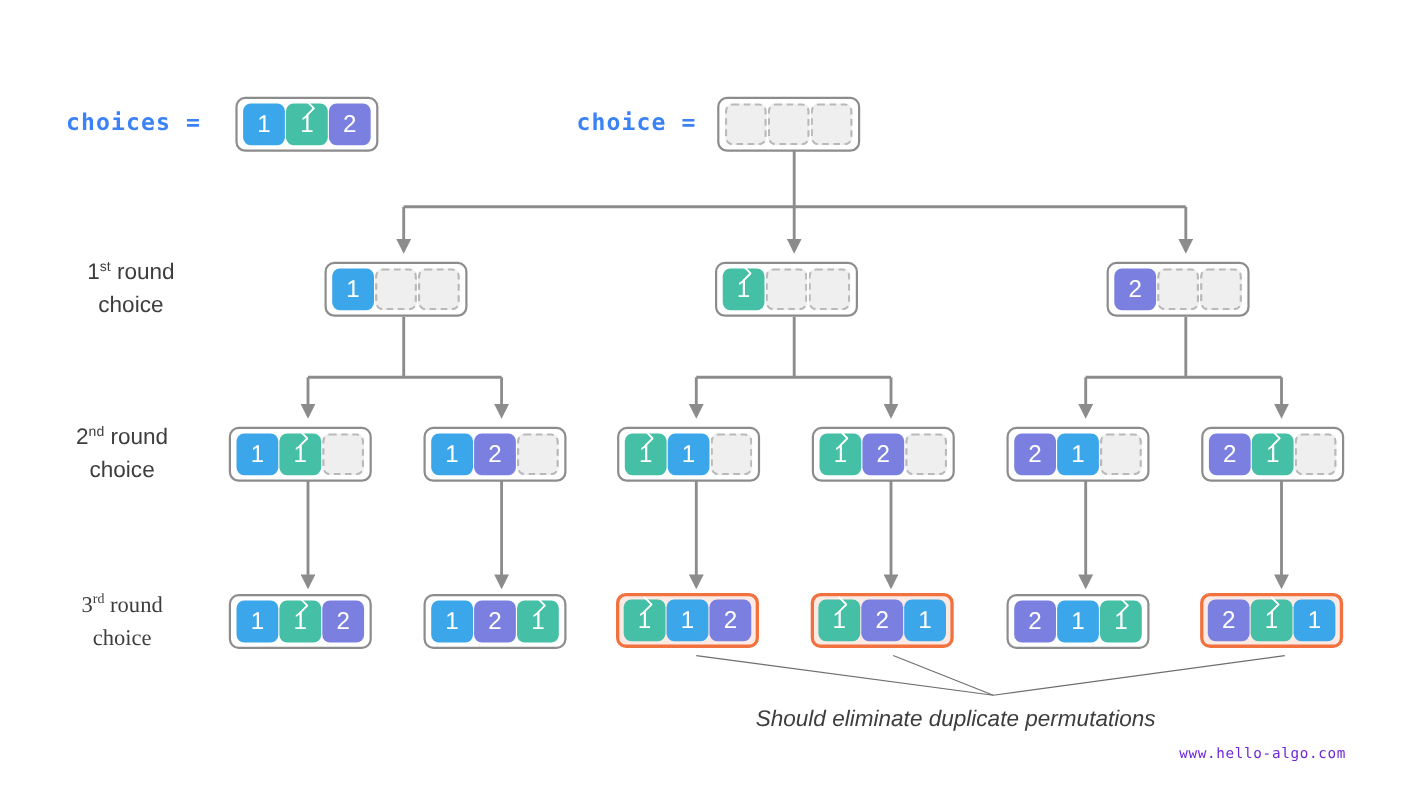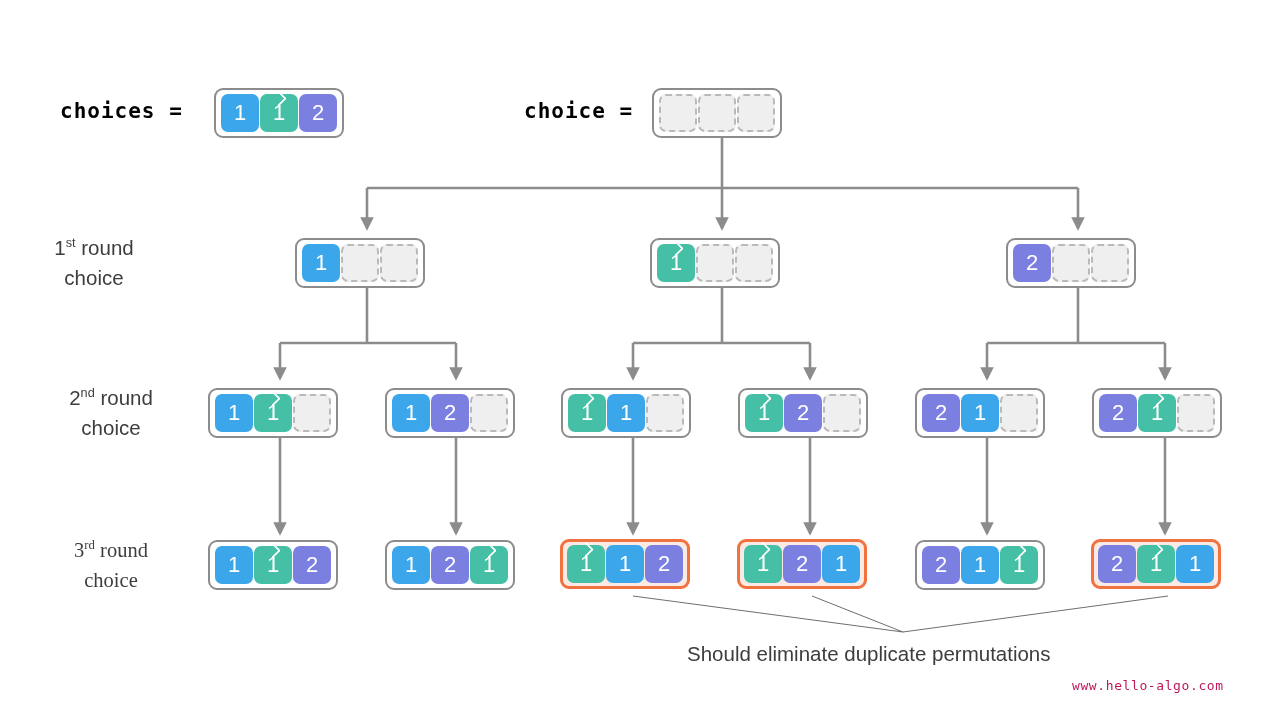--- a/index.html
+++ b/index.html
@@ -30,21 +30,21 @@
     z-index: 1;
   }
 
   
   .mono-label {
     position: absolute;
     font-family: "DejaVu Sans Mono", "Liberation Mono", monospace;
     font-weight: bold;
     font-size: 21px;
     letter-spacing: 1px;
-    color: #000000;
+    color: #3b82f6;
     white-space: nowrap;
     z-index: 3;
   }
 
   
   .round-label {
     position: absolute;
     width: 170px;
     text-align: center;
     font-size: 20.5px;
@@ -122,21 +122,21 @@
     font-size: 20.5px;
     color: #3d3d3d;
     white-space: nowrap;
     z-index: 3;
   }
   .watermark {
     position: absolute;
     font-family: "DejaVu Sans Mono", "Liberation Mono", monospace;
     font-size: 13px;
     letter-spacing: 0.6px;
-    color: #be185d;
+    color: #6d28d9;
     white-space: nowrap;
     z-index: 3;
   }
 </style>
 </head>
 <body>
 
 <div id="canvas">
 
   <svg id="wires" viewBox="0 0 1280 720" xmlns="http://www.w3.org/2000/svg">
@@ -194,21 +194,21 @@
   </div>
 
   <div class="mono-label" style="left:524px; top:99px;">choice =</div>
 
   <div class="node" style="left:652px; top:88px;">
     <div class="cell empty"></div>
     <div class="cell empty"></div>
     <div class="cell empty"></div>
   </div>
 
-  <div class="round-label" style="left:9px; top:233px;">
+  <div class="round-label" style="left:34px; top:233px;">
     <span>1<sup>st</sup> round</span><br>
     <span>choice</span>
   </div>
   <div class="round-label" style="left:26px; top:383px;">
     <span>2<sup>nd</sup> round</span><br>
     <span>choice</span>
   </div>
   <div class="round-label" style="left:26px; top:535px;font-family:Liberation Serif, serif;">
     <span>3<sup>rd</sup> round</span><br>
     <span>choice</span>
@@ -307,17 +307,17 @@
       </div>
   </div>
   <div class="node highlight" style="left:1091px; top:539px;">
     <div class="cell purple">2</div>
     <div class="cell green">
         <span class="hat">1</span>
       </div>
     <div class="cell blue">1</div>
   </div>
 
-  <div class="caption" style="left:687px; top:642px;">Should eliminate duplicate permutations</div>
+  <div class="caption" style="left:687px; top:642px;font-style:italic;">Should eliminate duplicate permutations</div>
 
   <div class="watermark" style="left:1072px; top:678px;">www.hello-algo.com</div>
 
 </div>
 
 </body></html>

